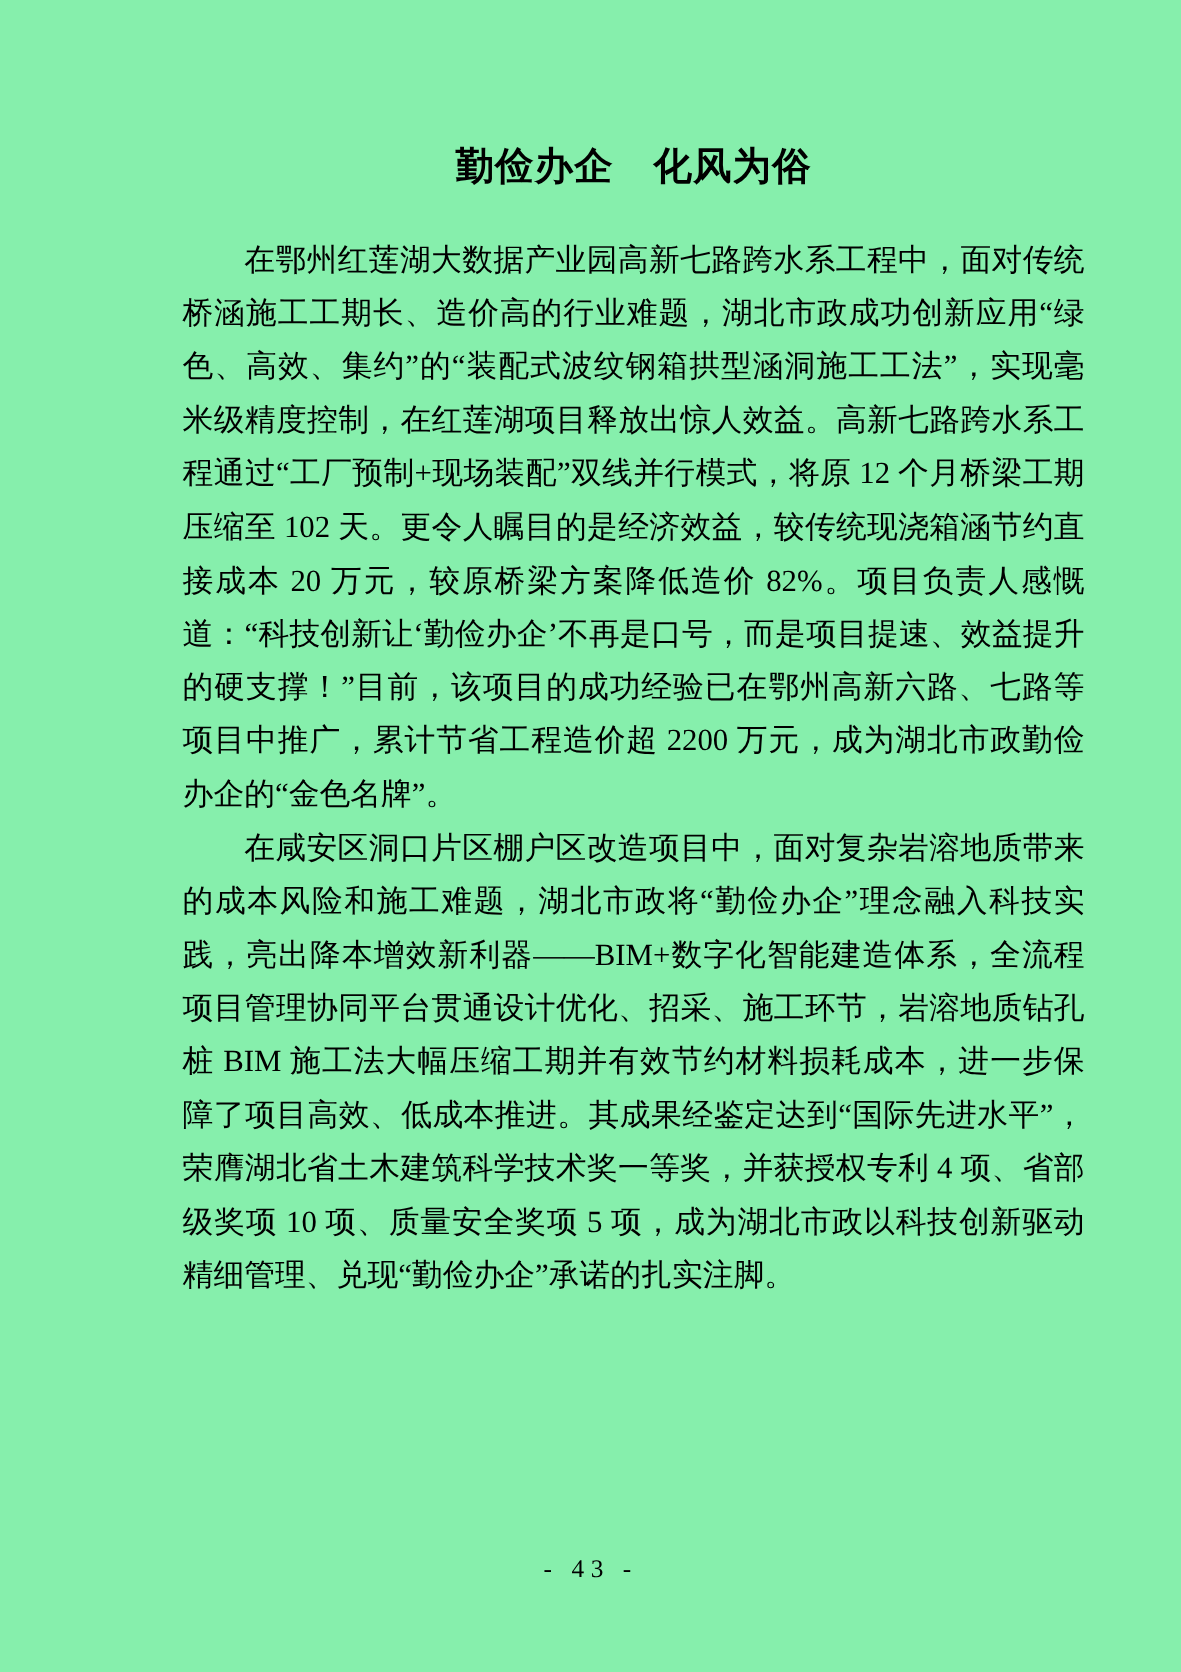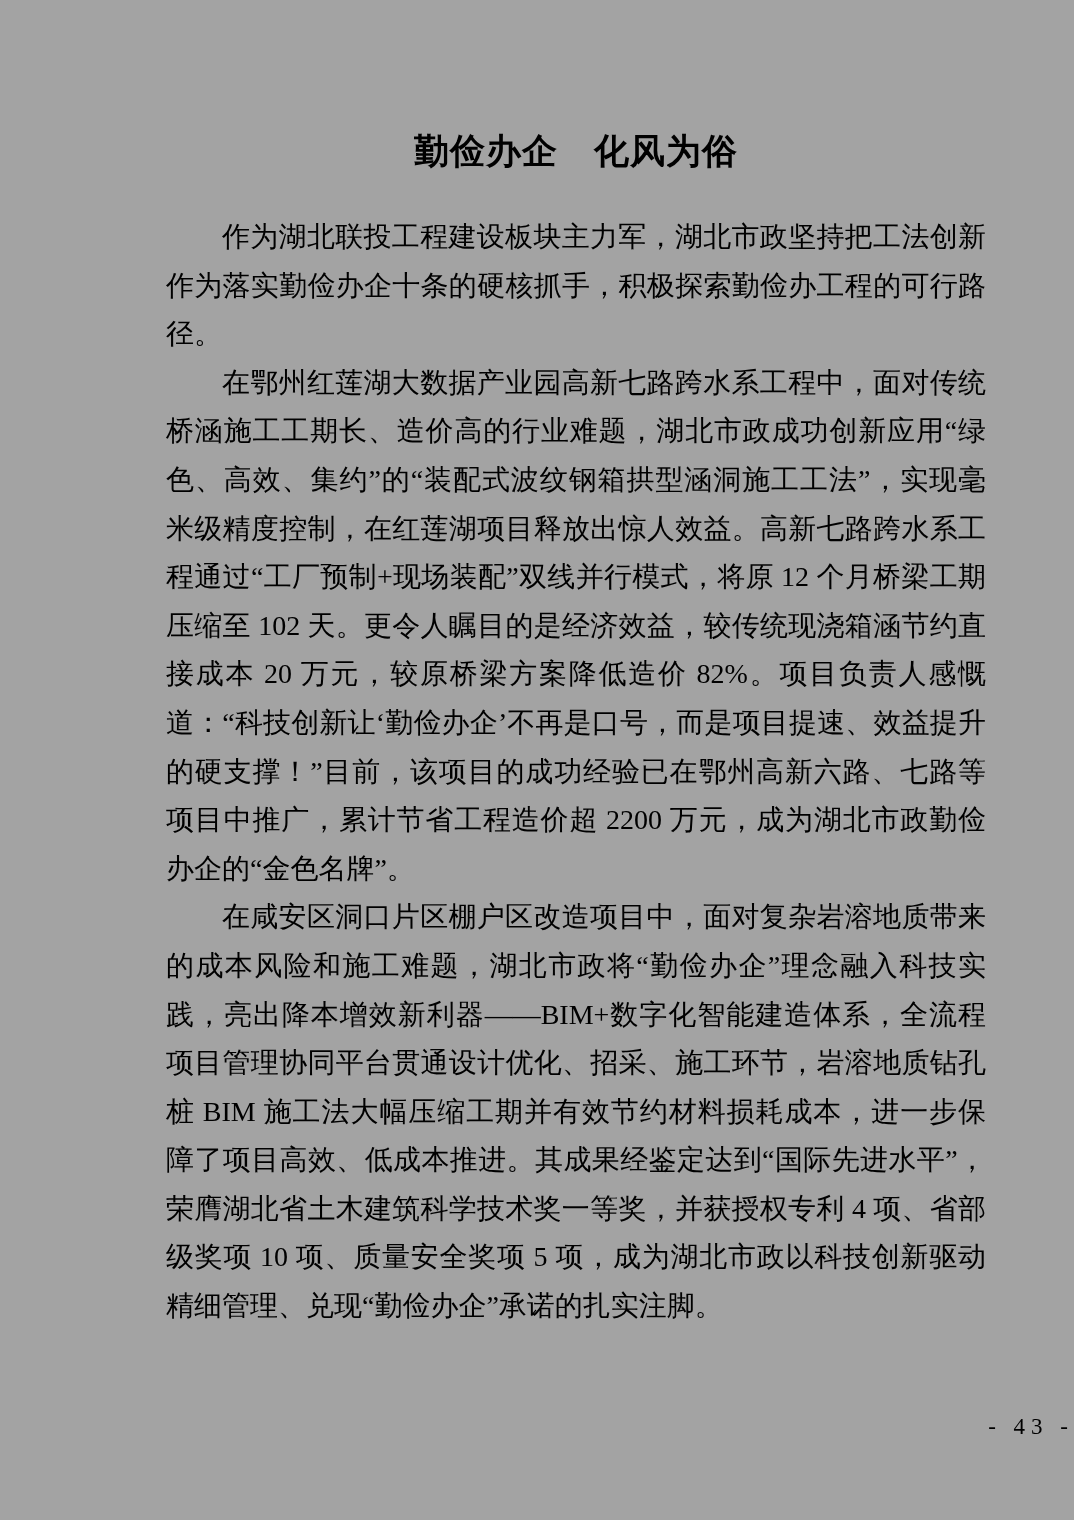--- a/index.html
+++ b/index.html
@@ -13,21 +13,21 @@
     position: relative;
     font-family: "Liberation Serif", "DejaVu Serif", serif;
     color: #000000;
   }
   .page {
     box-sizing: border-box;
     width: 1074px;
     height: 1520px;
     padding: 126px 88px 0 166px;
     position: relative;
-    background: #a3a3a3;
+    background: #86efac;
     overflow: hidden;
   }
   .doc-title {
     text-align: center;
     font-weight: bold;
     font-size: 35px;
     line-height: 51px;
     margin: 0;
     letter-spacing: 1px;
     white-space: nowrap;
@@ -42,35 +42,34 @@
     text-align: justify;
     text-justify: inter-ideograph;
     text-indent: 2em;
     word-break: break-all;
   }
   .page-footer {
     position: absolute;
     left: 0;
     right: 0;
     top: 1414px;
-    text-align: right;
+    text-align: center;
     font-size: 23px;
     letter-spacing: 6px;
     color: #000000;
   }
 </style>
 </head>
 <body>
 
 <div class="page">
 
   <h1 class="doc-title">勤俭办企　化风为俗</h1>
 
 
   <div class="doc-body">
-    <p>作为湖北联投工程建设板块主力军，湖北市政坚持把工法创新作为落实勤俭办企十条的硬核抓手，积极探索勤俭办工程的可行路径。</p>
     <p>在鄂州红莲湖大数据产业园高新七路跨水系工程中，面对传统桥涵施工工期长、造价高的行业难题，湖北市政成功创新应用“绿色、高效、集约”的“装配式波纹钢箱拱型涵洞施工工法”，实现毫米级精度控制，在红莲湖项目释放出惊人效益。高新七路跨水系工程通过“工厂预制+现场装配”双线并行模式，将原 12 个月桥梁工期压缩至 102 天。更令人瞩目的是经济效益，较传统现浇箱涵节约直接成本 20 万元，较原桥梁方案降低造价 82%。项目负责人感慨道：“科技创新让‘勤俭办企’不再是口号，而是项目提速、效益提升的硬支撑！”目前，该项目的成功经验已在鄂州高新六路、七路等项目中推广，累计节省工程造价超 2200 万元，成为湖北市政勤俭办企的“金色名牌”。</p>
     <p>在咸安区洞口片区棚户区改造项目中，面对复杂岩溶地质带来的成本风险和施工难题，湖北市政将“勤俭办企”理念融入科技实践，亮出降本增效新利器——BIM+数字化智能建造体系，全流程项目管理协同平台贯通设计优化、招采、施工环节，岩溶地质钻孔桩 BIM 施工法大幅压缩工期并有效节约材料损耗成本，进一步保障了项目高效、低成本推进。其成果经鉴定达到“国际先进水平”，荣膺湖北省土木建筑科学技术奖一等奖，并获授权专利 4 项、省部级奖项 10 项、质量安全奖项 5 项，成为湖北市政以科技创新驱动精细管理、兑现“勤俭办企”承诺的扎实注脚。</p>
   </div>
 
   <div class="page-footer">- 43 -</div>
 
 </div>
 
 </body></html>

